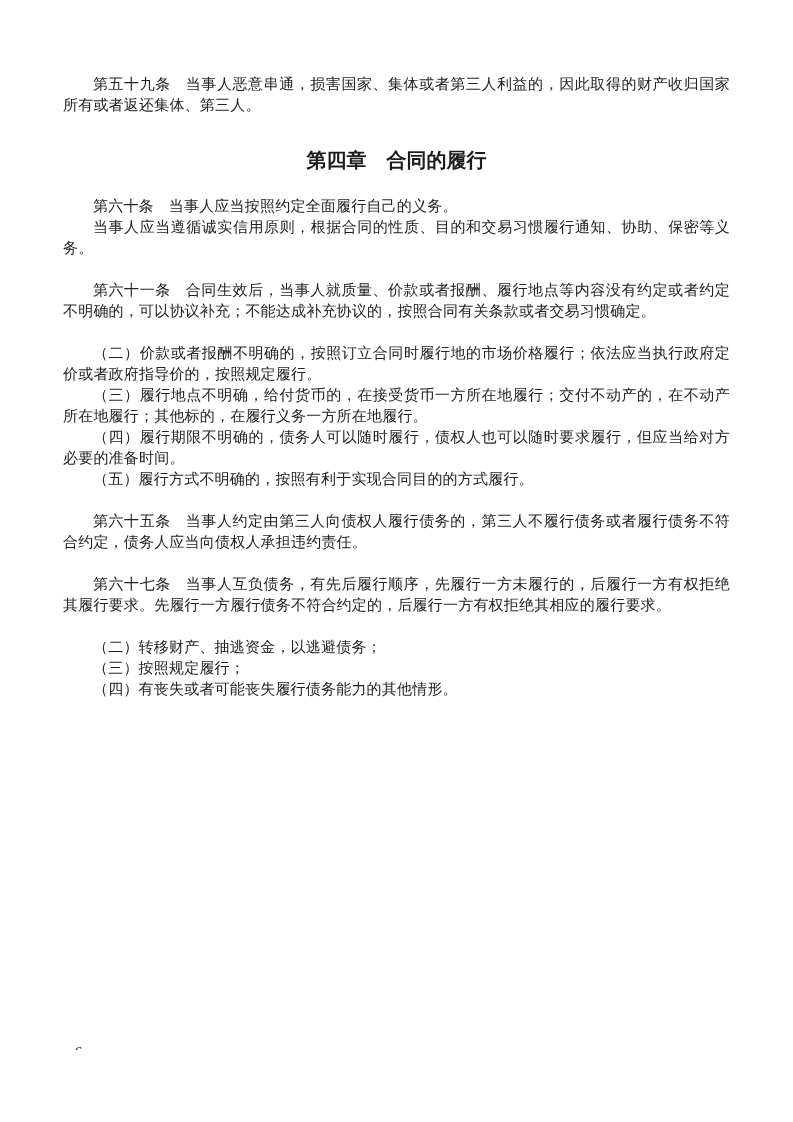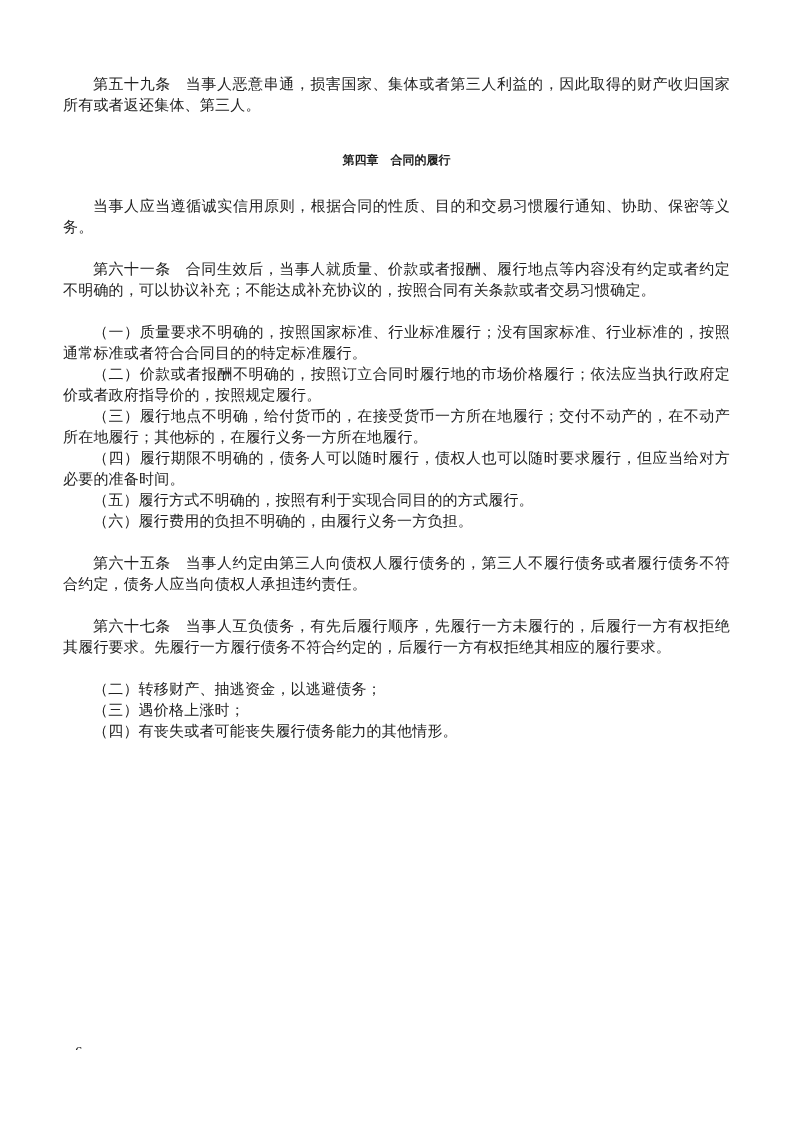--- a/index.html
+++ b/index.html
@@ -30,21 +30,21 @@
     margin-top: 21px;
   }
   .article.first {
     margin-top: 0;
   }
   .art-num {
     margin-right: 1em;
   }
   .chapter {
     margin: 32px 0 24px 0;
-    font-size: 12px;
+    font-size: 20px;
     line-height: 24px;
     font-weight: 700;
     text-align: center;
     text-indent: 0;
     color: #1c1c1c;
   }
   .page-num {
     position: absolute;
     left: 75px;
     top: 1044px;
@@ -57,48 +57,47 @@
 
 <main class="page">
 
   <section class="article first">
     <p class="para"><span class="art-num">第五十九条</span><span>当事人恶意串通，损害国家、集体或者第三人利益的，因此取得的财产收归国家所有或者返还集体、第三人。</span></p>
   </section>
 
   <h2 class="chapter">第四章　合同的履行</h2>
 
   <section class="article">
+    <p class="para"><span class="art-num">第六十条</span><span>当事人应当按照约定全面履行自己的义务。</span></p>
     <p class="para"><span>当事人应当遵循诚实信用原则，根据合同的性质、目的和交易习惯履行通知、协助、保密等义务。</span></p>
   </section>
 
   <section class="article">
     <p class="para"><span class="art-num">第六十一条</span><span>合同生效后，当事人就质量、价款或者报酬、履行地点等内容没有约定或者约定不明确的，可以协议补充；不能达成补充协议的，按照合同有关条款或者交易习惯确定。</span></p>
   </section>
 
   <section class="article">
-    <p class="para"><span>（一）质量要求不明确的，按照国家标准、行业标准履行；没有国家标准、行业标准的，按照通常标准或者符合合同目的的特定标准履行。</span></p>
     <p class="para"><span>（二）价款或者报酬不明确的，按照订立合同时履行地的市场价格履行；依法应当执行政府定价或者政府指导价的，按照规定履行。</span></p>
     <p class="para"><span>（三）履行地点不明确，给付货币的，在接受货币一方所在地履行；交付不动产的，在不动产所在地履行；其他标的，在履行义务一方所在地履行。</span></p>
     <p class="para"><span>（四）履行期限不明确的，债务人可以随时履行，债权人也可以随时要求履行，但应当给对方必要的准备时间。</span></p>
     <p class="para"><span>（五）履行方式不明确的，按照有利于实现合同目的的方式履行。</span></p>
-    <p class="para"><span>（六）履行费用的负担不明确的，由履行义务一方负担。</span></p>
   </section>
 
 
 
   <section class="article">
     <p class="para"><span class="art-num">第六十五条</span><span>当事人约定由第三人向债权人履行债务的，第三人不履行债务或者履行债务不符合约定，债务人应当向债权人承担违约责任。</span></p>
   </section>
 
 
   <section class="article">
     <p class="para"><span class="art-num">第六十七条</span><span>当事人互负债务，有先后履行顺序，先履行一方未履行的，后履行一方有权拒绝其履行要求。先履行一方履行债务不符合约定的，后履行一方有权拒绝其相应的履行要求。</span></p>
   </section>
 
   <section class="article">
     <p class="para"><span>（二）转移财产、抽逃资金，以逃避债务；</span></p>
-    <p class="para"><span>（三）遇价格上涨时；</span></p>
+    <p class="para"><span>（三）按照规定履行；</span></p>
     <p class="para"><span>（四）有丧失或者可能丧失履行债务能力的其他情形。</span></p>
   </section>
 
   <div class="page-num">6</div>
 
 </main>
 
 </body></html>

